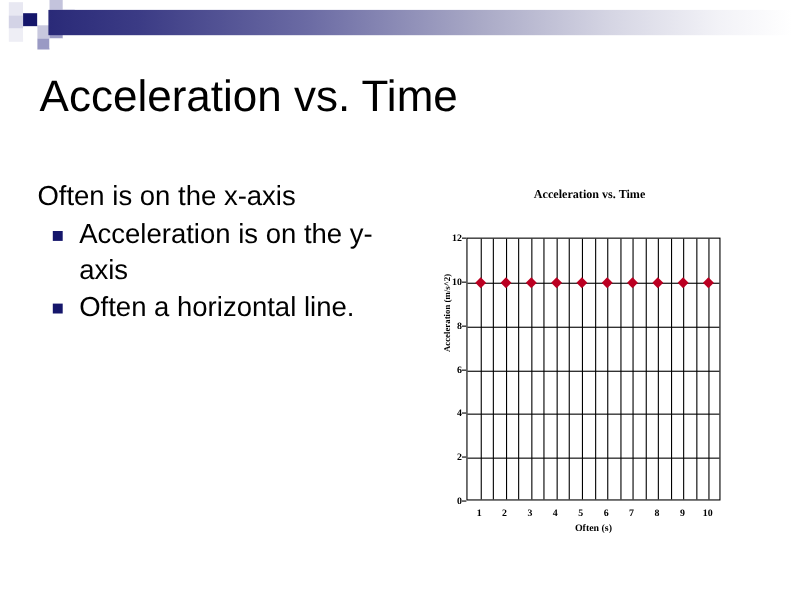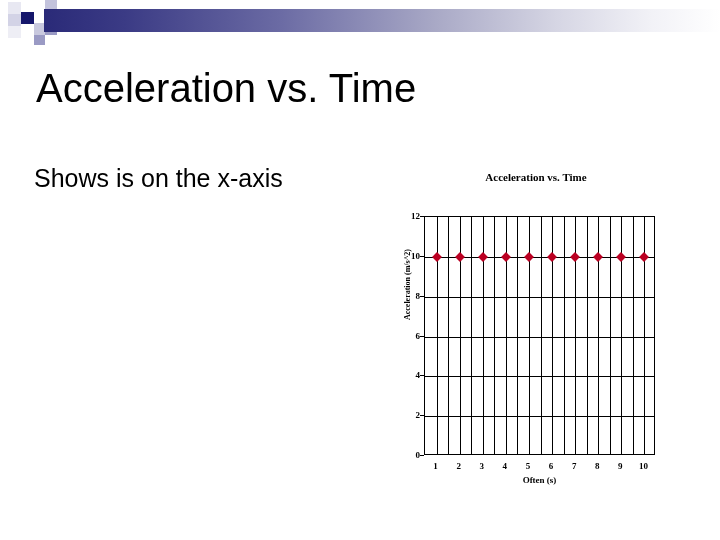--- a/index.html
+++ b/index.html
@@ -202,22 +202,30 @@
       <div class="deco-sq" style="left: 34px; top: 35px; width: 11px; height: 10px; background: rgb(154, 154, 196);"></div>
       <div class="deco-sq" style="left: 45px; top: 35px; width: 12px; height: 9px; background: rgb(255, 255, 255);"></div>
       <div class="deco-sq" style="left: 57px; top: 9px; width: 11px; height: 14px; background: rgb(35, 35, 122);"></div>
     </div>
   <div id="gradient-bar"></div>
 </div>
 
 <div id="slide-title">Acceleration vs. Time</div>
 
 <div id="body-text">
-  <p class="lvl1">Shows is on the x-axis</p>
+  <p class="lvl1">Often is on the x-axis</p>
   <ul class="bullet-list">
+    <li class="bullet-item">
+      <span class="bullet-mark"></span>
+      <span>Acceleration is on the y-axis</span>
+    </li>
+    <li class="bullet-item">
+      <span class="bullet-mark"></span>
+      <span>Often a horizontal line.</span>
+    </li>
   </ul>
 </div>
 
 <div id="chart">
   <div id="chart-title">Acceleration vs. Time</div>
   <div id="y-axis-title">Acceleration (m/s^2)</div>
   <div id="y-ticks">
       <div class="ytick-label" style="top: 287px; right: 266px;">0</div>
       <div class="ytick-mark" style="left: 34px; top: 287px;"></div>
       <div class="ytick-label" style="top: 247.167px; right: 266px;">2</div>

